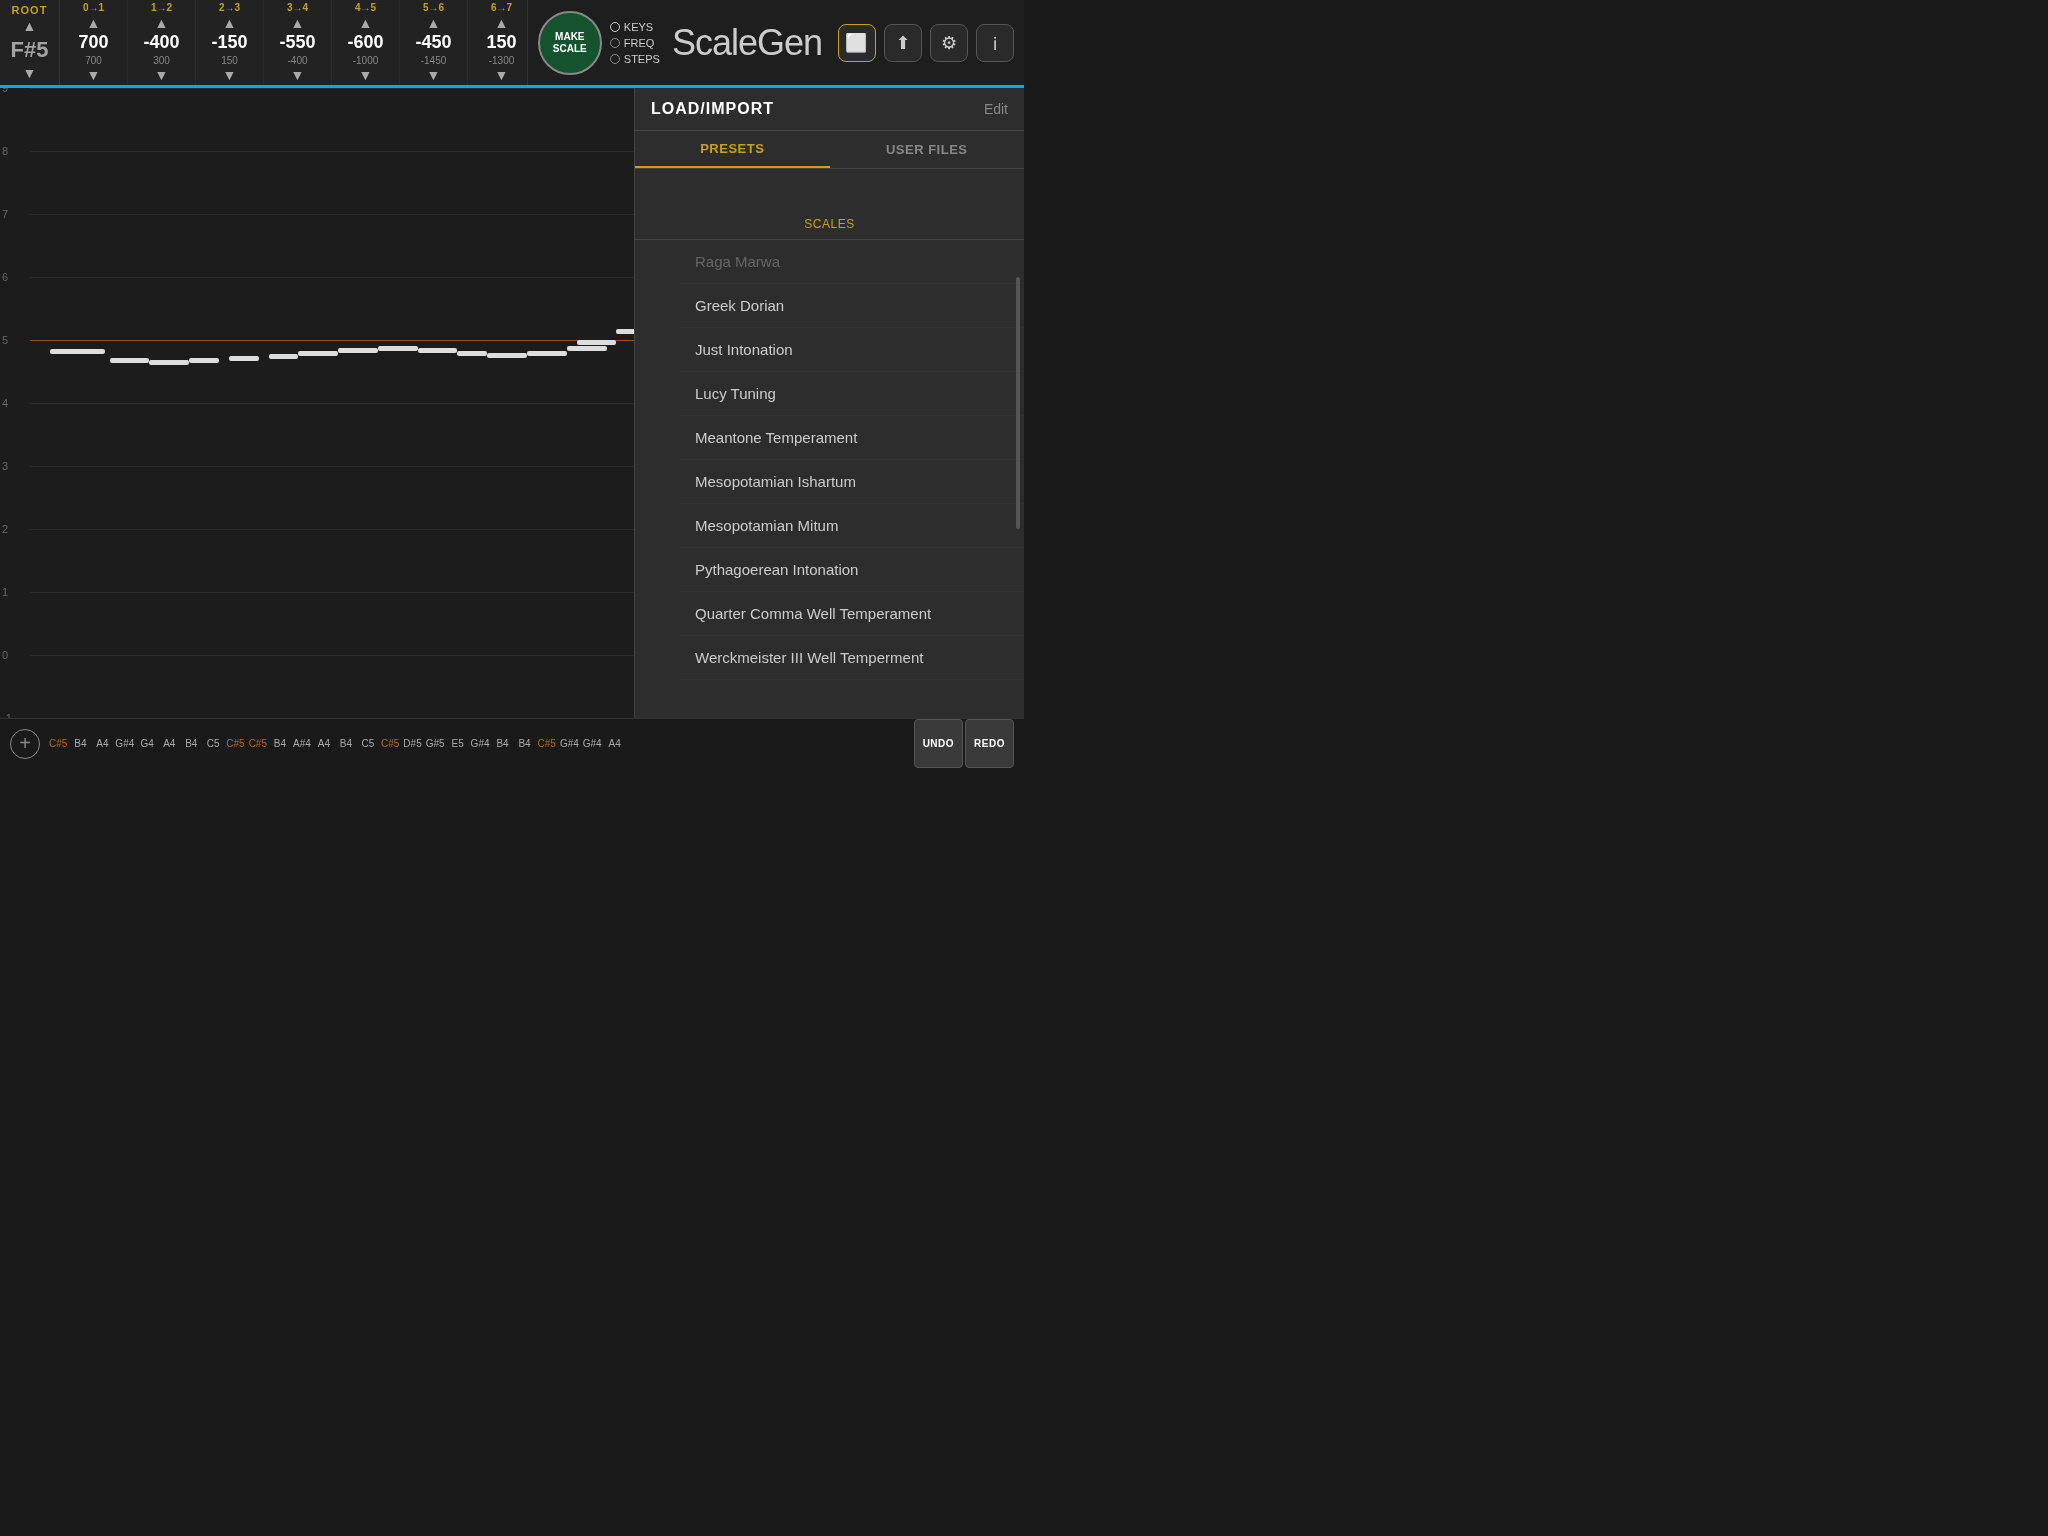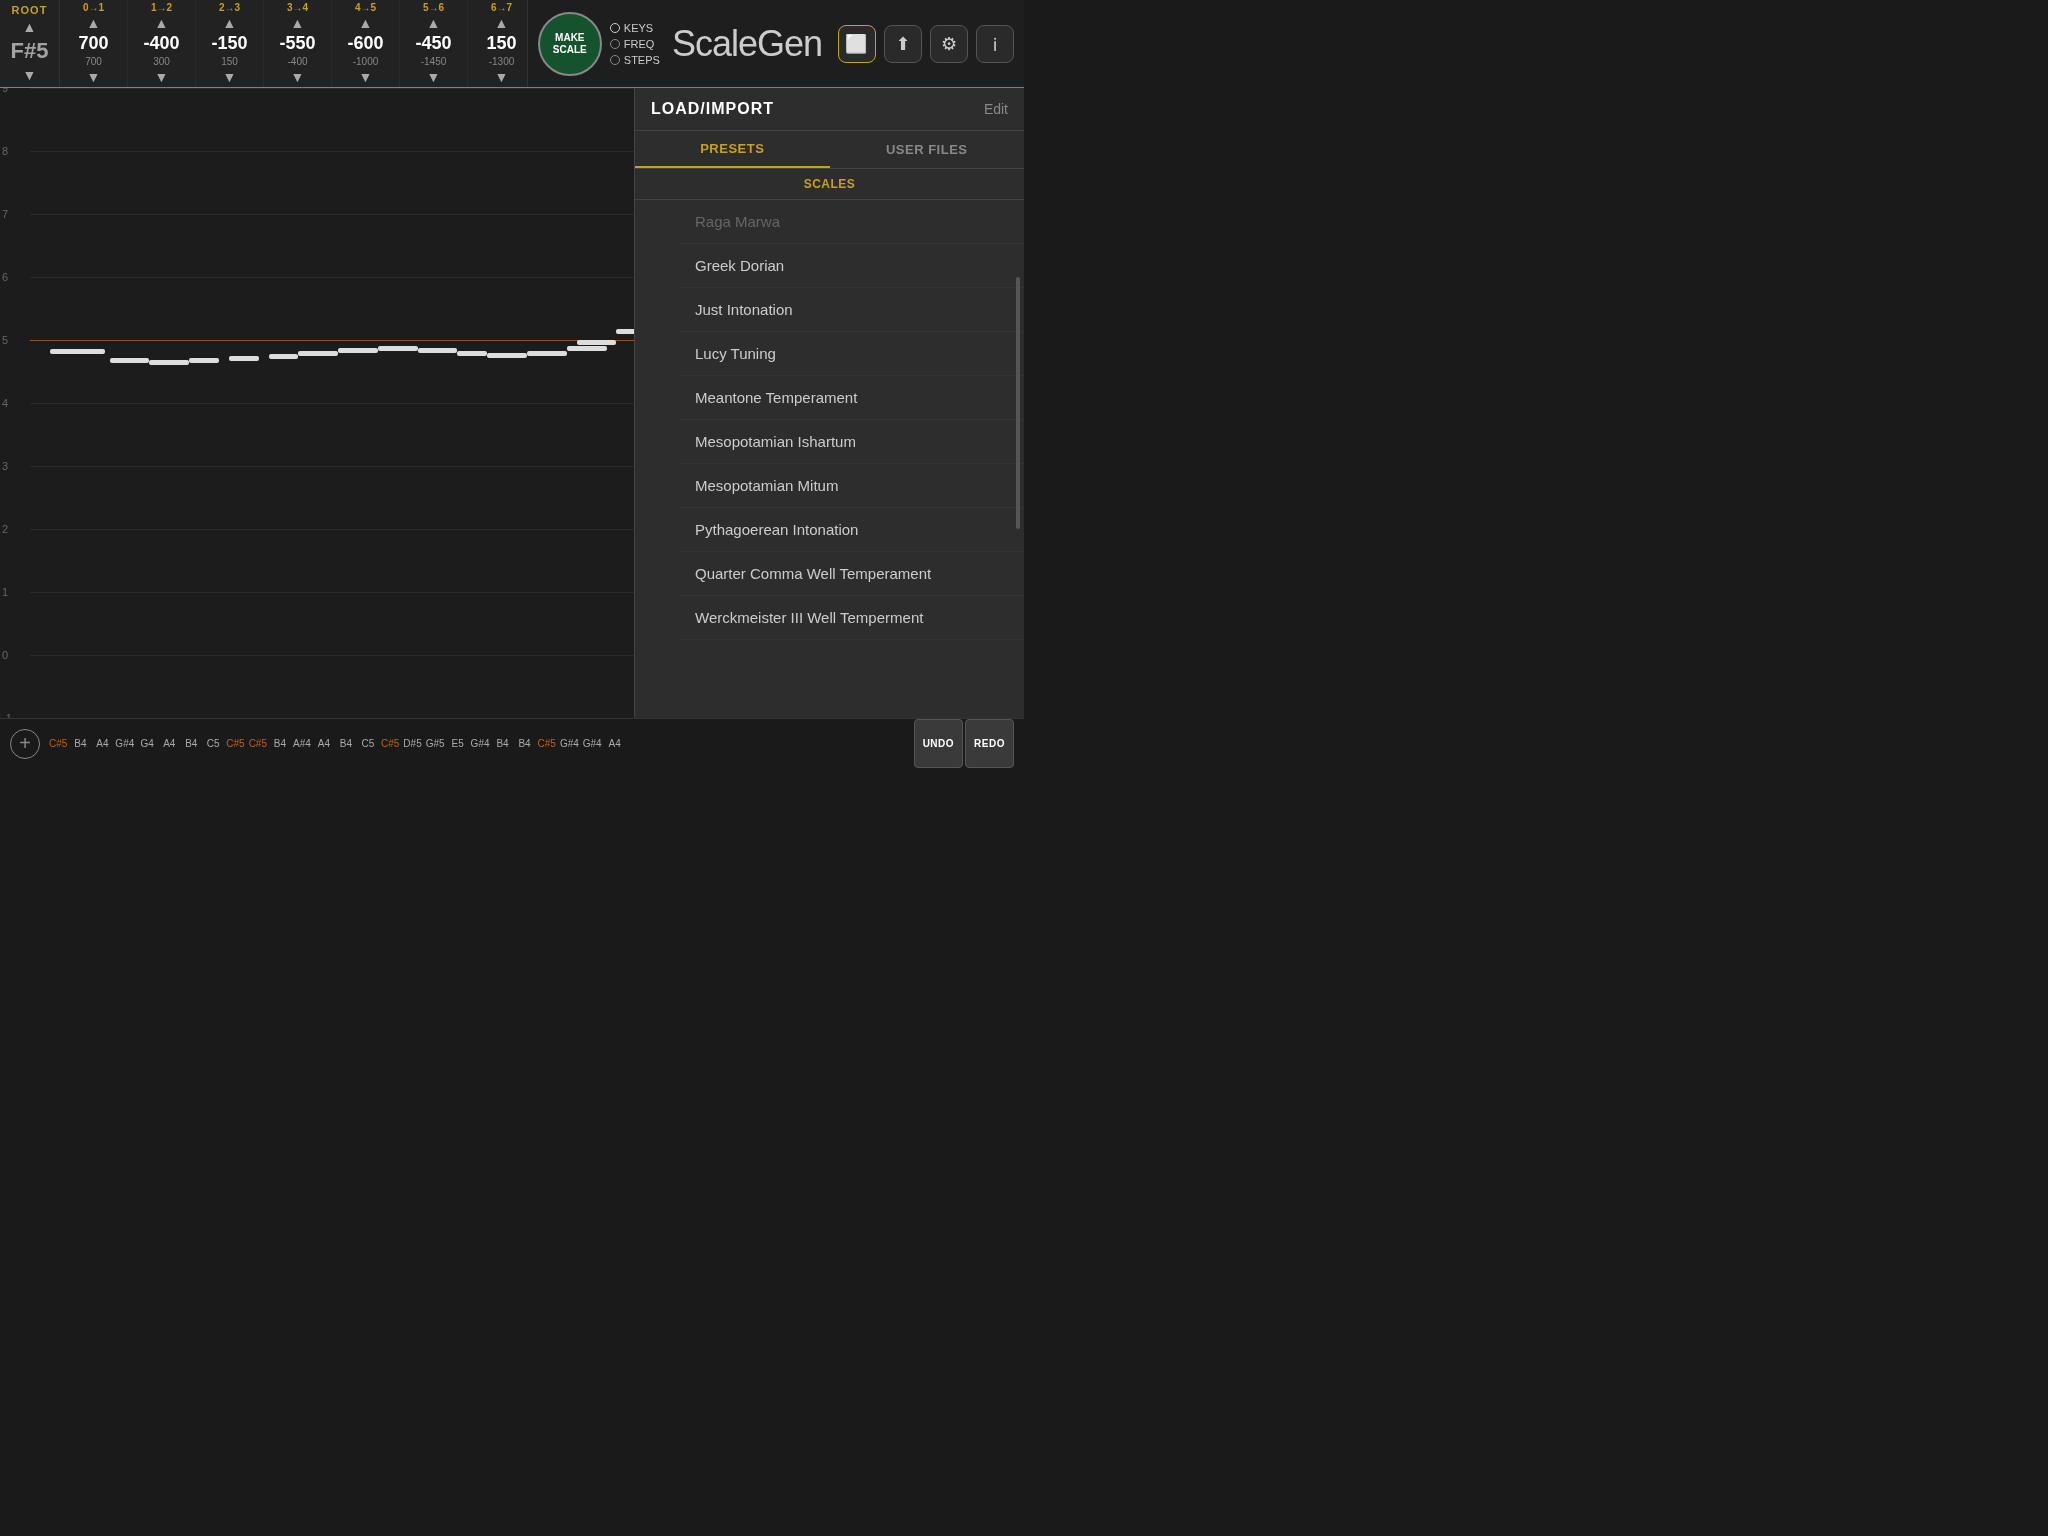--- a/index.html
+++ b/index.html
@@ -10,21 +10,21 @@
       height: 768px;
       overflow: hidden;
       position: relative;
     }
 
     
     .top-bar {
       display: flex;
       align-items: stretch;
       background: #222;
-      border-bottom: 1px solid #0ea5e9;
+      border-bottom: 3px solid #0ea5e9;
       height: 88px;
       position: relative;
     }
 
     .root-section {
       display: flex;
       flex-direction: column;
       align-items: center;
       justify-content: space-between;
       padding: 4px 6px;
@@ -341,26 +341,27 @@
     .subtabs-row {
       display: flex;
       border-bottom: 1px solid #444;
     }
 
     .subtab-btn {
       flex: 1;
       padding: 8px;
       text-align: center;
       font-size: 12px;
-      font-weight: bold;
+      font-weight: normal;
       cursor: pointer;
       background: none;
       border: none;
       color: #888;
       letter-spacing: 0.5px;
+      margin-top: 40px;
     }
 
     .subtab-btn.active {
       color: #c8a020;
     }
 
     .scale-list {
       flex: 1;
       overflow-y: auto;
       margin-left: 44px;

